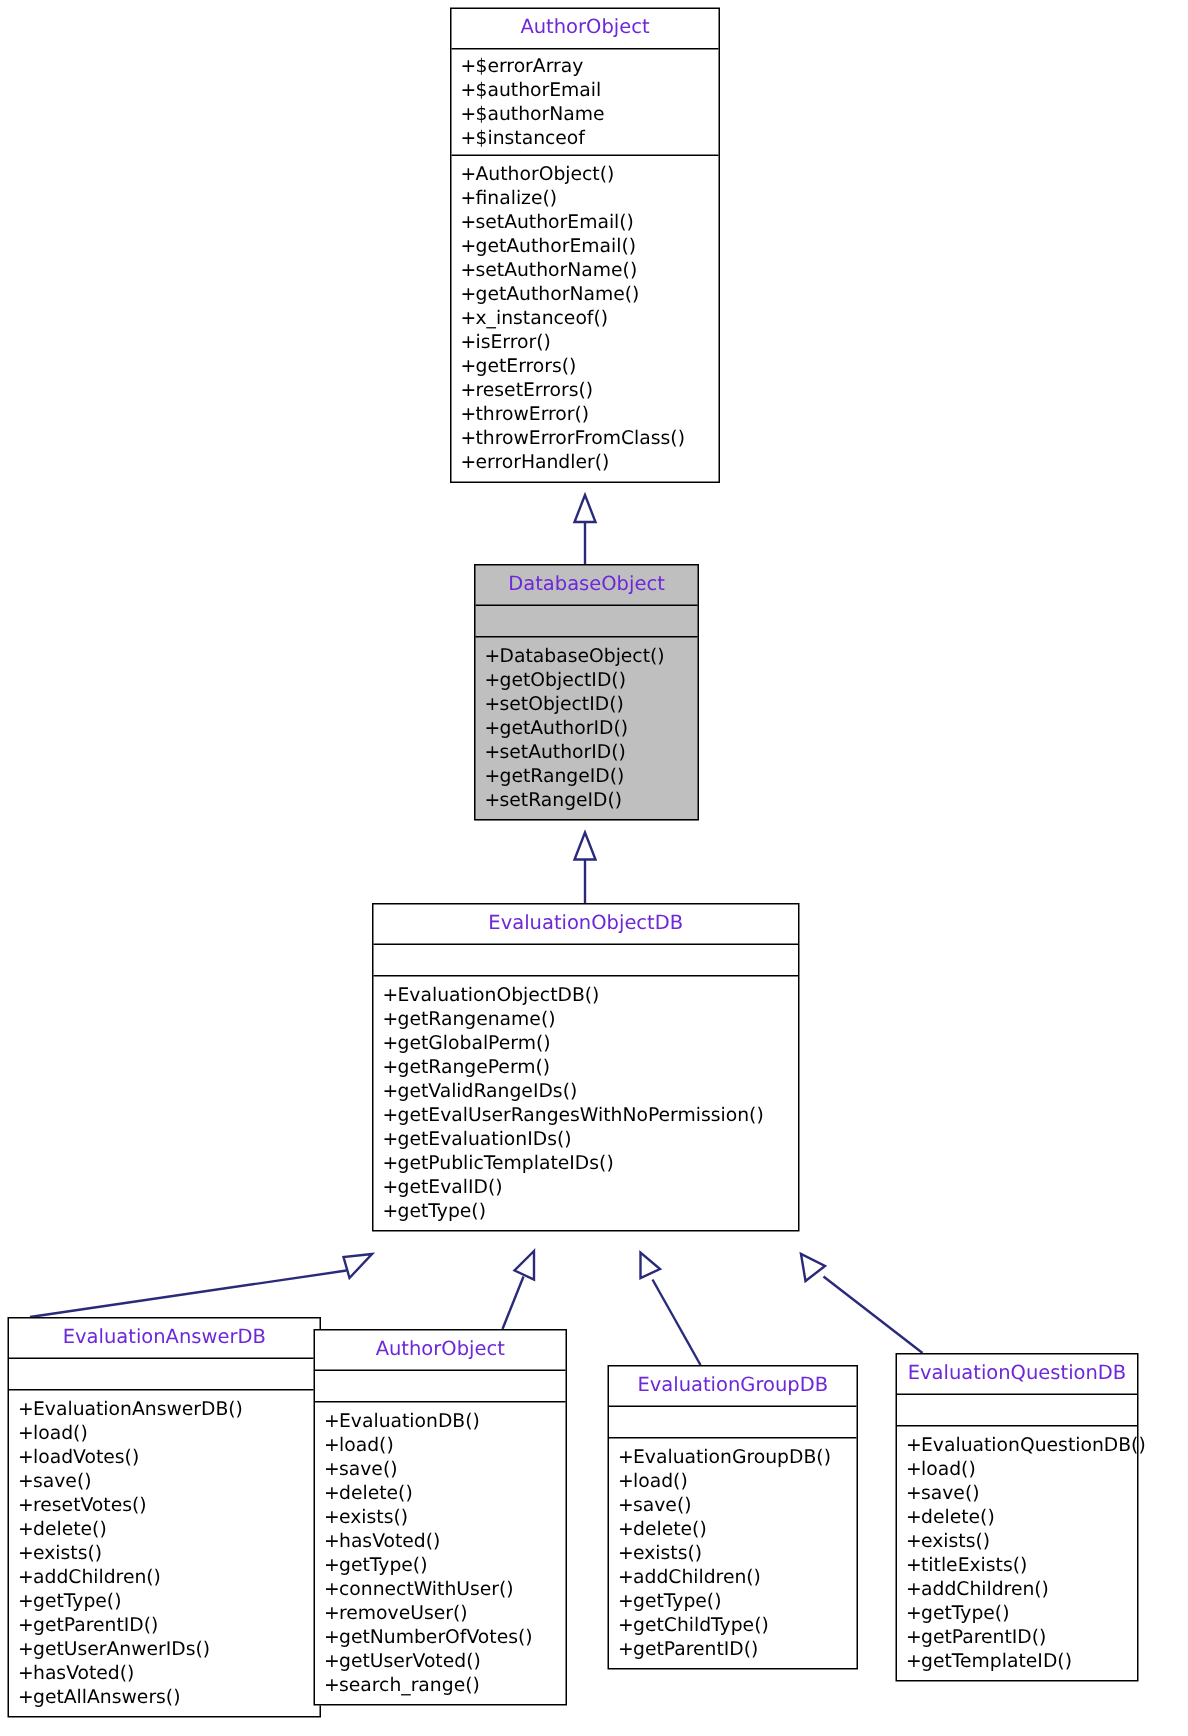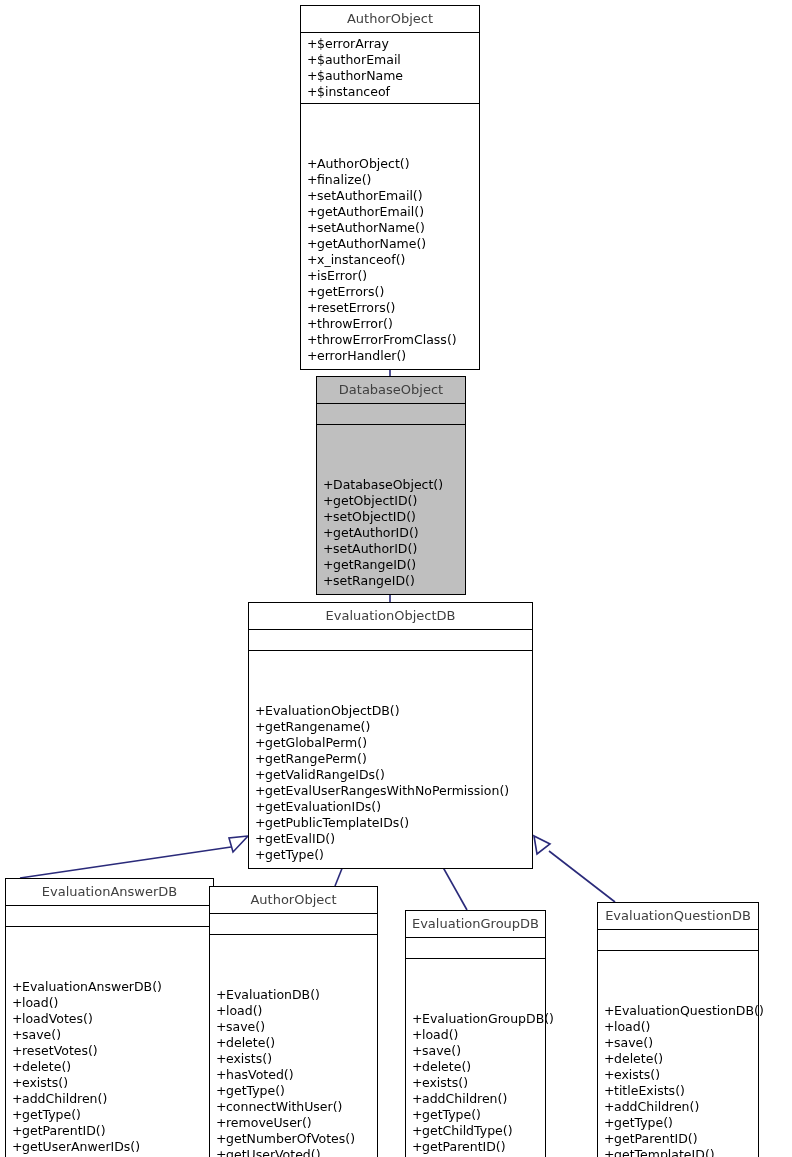--- a/index.html
+++ b/index.html
@@ -33,39 +33,38 @@
     background: #ffffff;
     z-index: 2;
   }
   .uml-class.highlight {
     background: #bfbfbf;
   }
   .class-title {
     text-align: center;
     font-size: 13px;
     line-height: 15px;
-    color: #404040;
+    color: #6d28d9;
     padding: 5px 4px 6px 4px;
     border-bottom: 1px solid #000000;
     white-space: nowrap;
   }
   .class-attrs {
     border-bottom: 1px solid #000000;
     padding: 3px 4px 3px 6px;
     min-height: 14px;
     box-sizing: content-box;
   }
   .class-attrs.empty {
     height: 13px;
     padding-top: 3px;
     padding-bottom: 3px;
   }
   .class-ops {
     padding: 4px 4px 5px 6px;
-    margin-top: 48px;
   }
   .member {
     font-size: 12.5px;
     line-height: 16px;
     color: #000000;
     white-space: nowrap;
   }
   .member .vis {
     display: inline-block;
     width: 10px;
@@ -197,21 +196,21 @@
         <div class="member"><span class="vis">+</span>hasVoted()</div>
         <div class="member"><span class="vis">+</span>getType()</div>
         <div class="member"><span class="vis">+</span>connectWithUser()</div>
         <div class="member"><span class="vis">+</span>removeUser()</div>
         <div class="member"><span class="vis">+</span>getNumberOfVotes()</div>
         <div class="member"><span class="vis">+</span>getUserVoted()</div>
         <div class="member"><span class="vis">+</span>search_range()</div>
       </div>
   </div>
 
-  <div class="uml-class" style="left:405px; top:910px; width:141px;">
+  <div class="uml-class" style="left:405px; top:910px; width:167px;">
     <div class="class-title">EvaluationGroupDB</div>
     <div class="class-attrs empty"></div>
     <div class="class-ops">
         <div class="member"><span class="vis">+</span>EvaluationGroupDB()</div>
         <div class="member"><span class="vis">+</span>load()</div>
         <div class="member"><span class="vis">+</span>save()</div>
         <div class="member"><span class="vis">+</span>delete()</div>
         <div class="member"><span class="vis">+</span>exists()</div>
         <div class="member"><span class="vis">+</span>addChildren()</div>
         <div class="member"><span class="vis">+</span>getType()</div>

